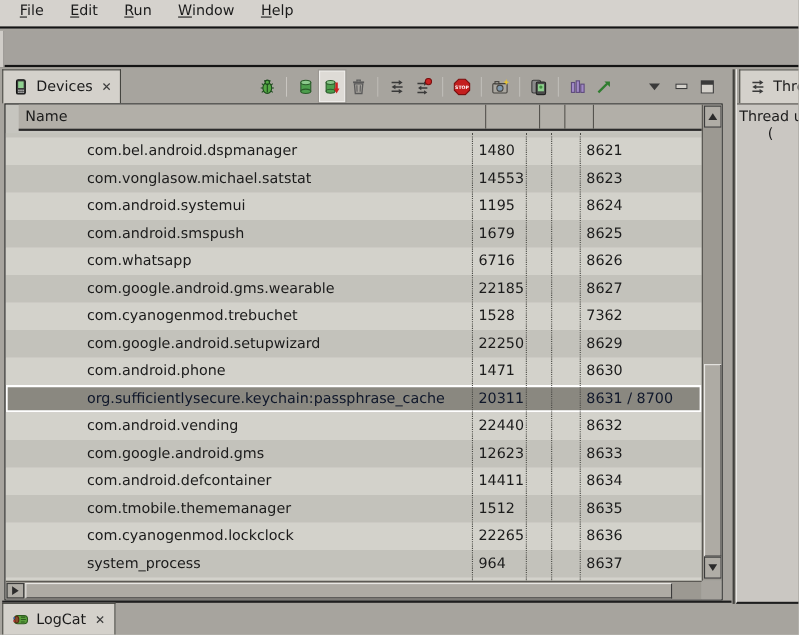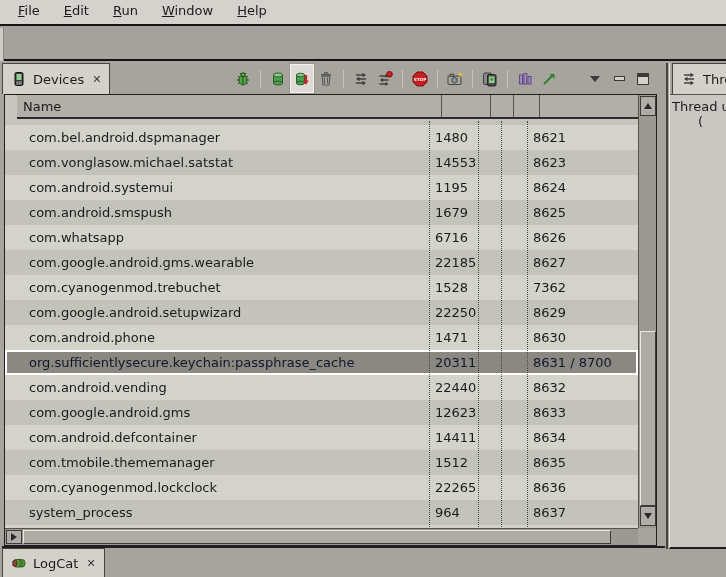--- a/index.html
+++ b/index.html
@@ -67,21 +67,21 @@
   .tbody {
     position:absolute; left:0; top:26px; right:18px; height:408px; overflow:hidden;
   }
   .stripe-top { height:4px; background:#c3c2bb; }
   .stripe-bottom { height:4px; background:#d3d2cb; }
   .trow { height:25px; display:flex; align-items:center; white-space:nowrap; }
   .trow.light { background:#d3d2cb; }
   .trow.dark  { background:#c3c2bb; }
   .trow.selected { background:#8a8880; color:#0f172a; box-shadow:inset 0 0 0 2px #ffffff; }
   .c { overflow:hidden; }
-  .c.name { width:425px; padding-left:24px; }
+  .c.name { width:425px; padding-left:74px; }
   .c.pid  { width:49px; padding-left:5px; }
   .c.c3   { width:23px; } .c.c4 { width:26px; }
   .c.port { flex:1; padding-left:5px; }
   .colline { position:absolute; top:0; bottom:0; width:0; border-left:1px dotted #4a4a45; pointer-events:none; }
   .cl1{ left:424px; } .cl2{ left:473px; } .cl3{ left:496px; } .cl4{ left:522px; }
   
   .vsb { position:absolute; right:0; top:0; width:18px; height:433px; background:#9c9992; border-left:1px solid #55534e; }
   .sbtn { position:absolute; left:1px; width:16px; background:#b0ada6; border:1px solid #3c3c3c;
           display:flex; align-items:center; justify-content:center; }
   .vsb .up { top:1px; height:20px; }

